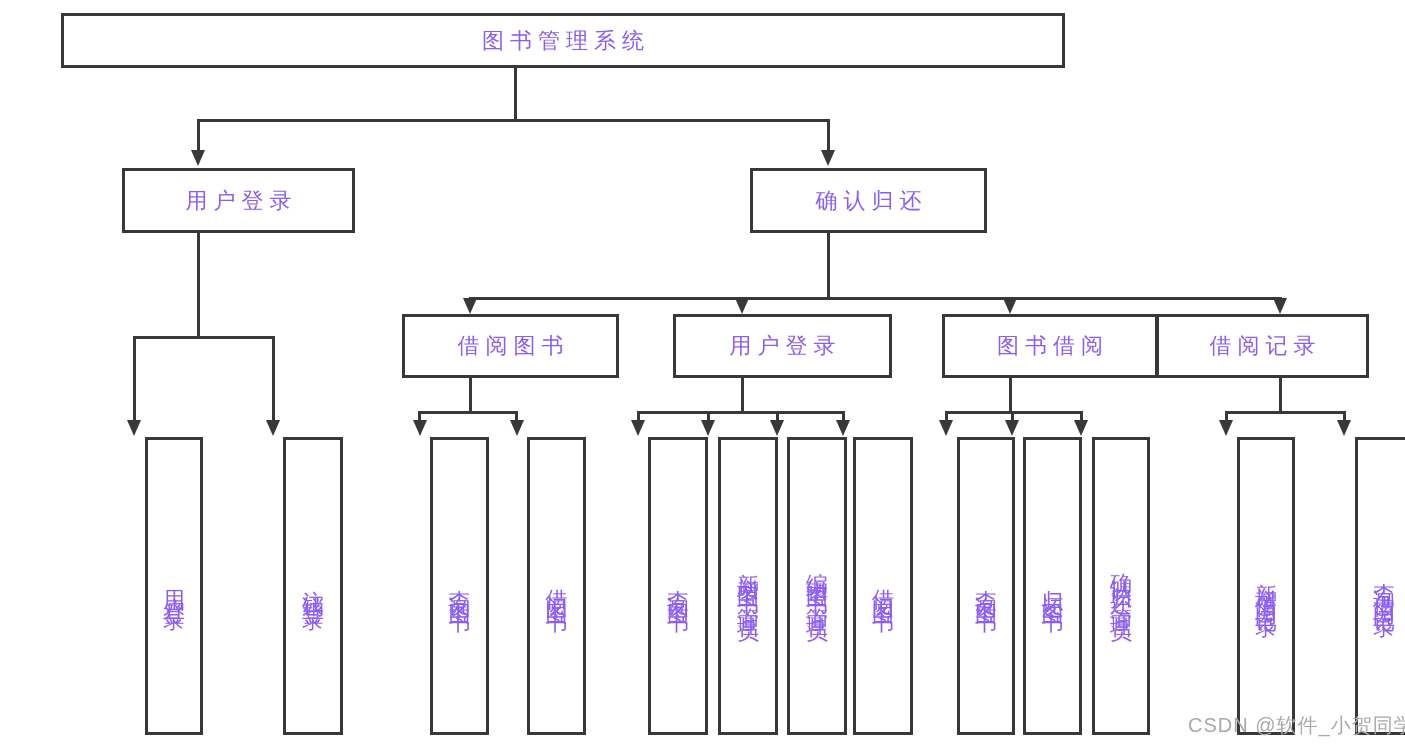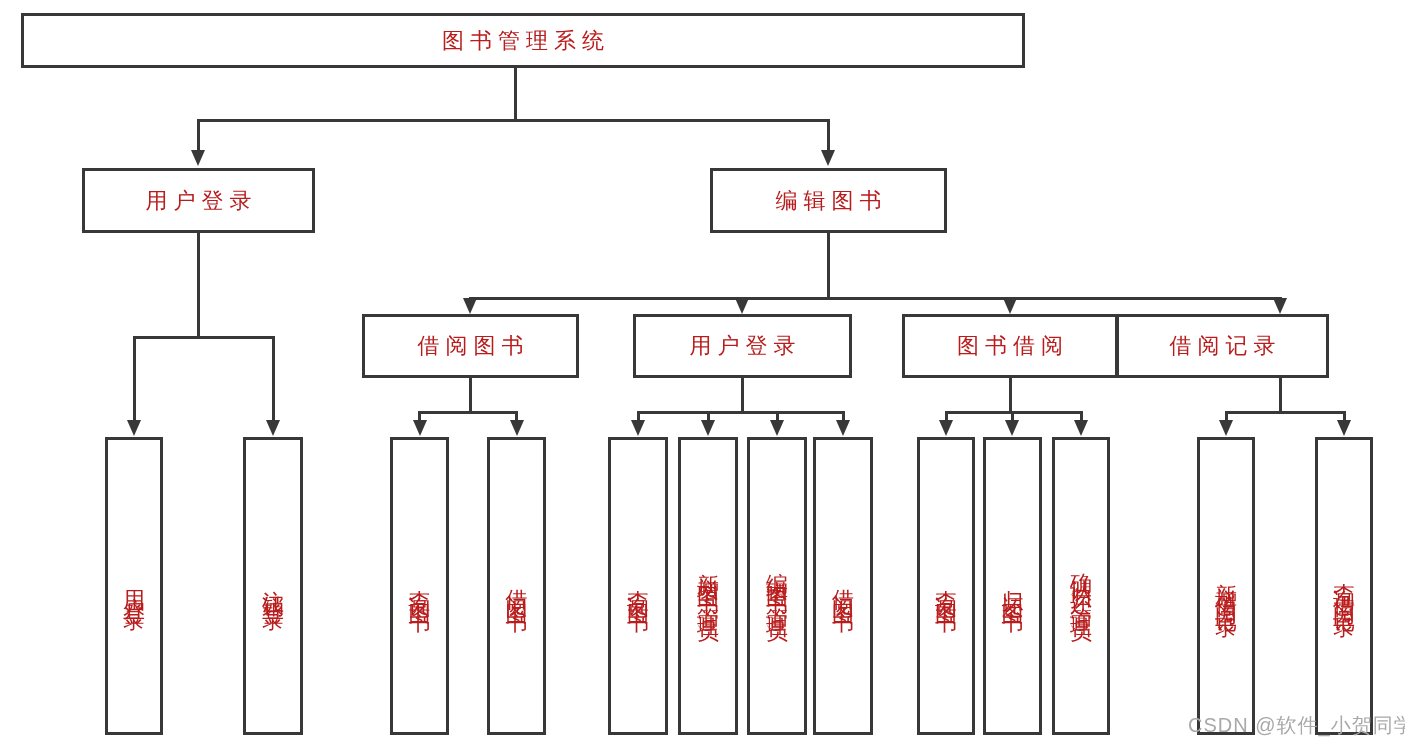--- a/index.html
+++ b/index.html
@@ -3,21 +3,21 @@
 <meta charset="utf-8">
 <title>图书管理系统</title>
 <style>
   html,body{margin:0;padding:0;background:#ffffff;}
   .stage{
     position:relative;width:1405px;height:747px;background:#ffffff;
     font-family:"Liberation Sans","DejaVu Sans",sans-serif;overflow:hidden;
   }
   .box{
     position:absolute;box-sizing:border-box;border:3px solid #383838;background:#ffffff;
-    display:flex;align-items:center;justify-content:center;color:#b91c1c;
+    display:flex;align-items:center;justify-content:center;color:#8b5cf6;margin-left:40px;
   }
   .hbox{font-size:22px;letter-spacing:6px;text-indent:6px;white-space:nowrap;}
   .vbox{writing-mode:vertical-rl;font-size:22px;letter-spacing:7px;line-height:1;}
   .vl{position:absolute;width:3px;background:#383838;}
   .hl{position:absolute;height:3px;background:#383838;}
   .ah{position:absolute;width:0;height:0;
       border-left:7px solid transparent;border-right:7px solid transparent;
       border-top:16px solid #383838;}
   .wm{position:absolute;left:1188px;top:712px;font-size:20px;letter-spacing:1px;
       color:#a9a9a9;white-space:nowrap;z-index:5;}
@@ -30,21 +30,21 @@
   <div class="box hbox" style="left:21px;top:13px;width:1004px;height:55px;">图书管理系统</div>
 
   <div class="vl" style="left:514px;top:68px;height:51px;"></div>
   <div class="hl" style="left:196.5px;top:119px;width:633px;"></div>
   <div class="vl" style="left:196.5px;top:119px;height:33px;"></div>
   <div class="ah" style="left:191px;top:150px;"></div>
   <div class="vl" style="left:826.5px;top:119px;height:33px;"></div>
   <div class="ah" style="left:821px;top:150px;"></div>
 
   <div class="box hbox" style="left:82px;top:168px;width:233px;height:65px;">用户登录</div>
-  <div class="box hbox" style="left:710px;top:168px;width:237px;height:65px;">编辑图书</div>
+  <div class="box hbox" style="left:710px;top:168px;width:237px;height:65px;">确认归还</div>
 
   <div class="vl" style="left:196.5px;top:233px;height:103px;"></div>
   <div class="hl" style="left:132.5px;top:336px;width:141px;"></div>
   <div class="vl" style="left:132.5px;top:336px;height:85px;"></div>
   <div class="ah" style="left:127px;top:420px;"></div>
   <div class="vl" style="left:271.5px;top:336px;height:85px;"></div>
   <div class="ah" style="left:266px;top:420px;"></div>
 
   <div class="vl" style="left:827px;top:233px;height:64px;"></div>
   <div class="hl" style="left:468.5px;top:297px;width:813px;"></div>

